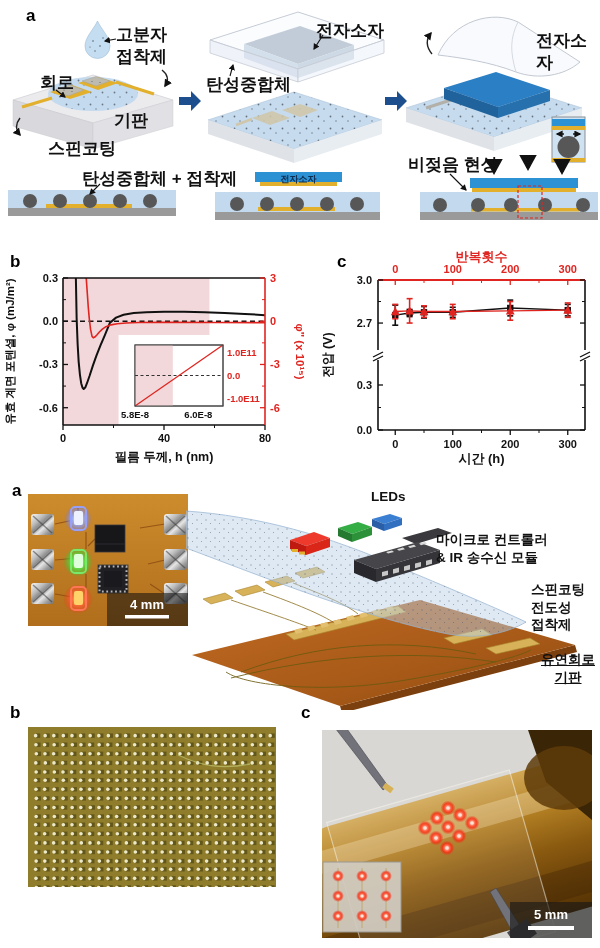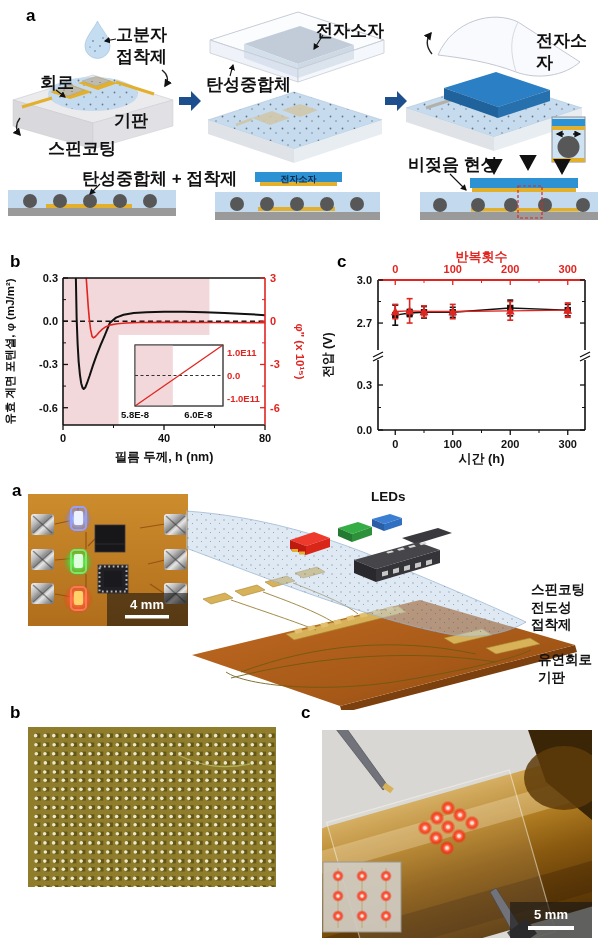--- a/index.html
+++ b/index.html
@@ -566,24 +566,26 @@
       <g fill="#d8d8d8">
         <polygon points="200,70 206,68.4 208,70 202,71.6"></polygon>
           <polygon points="211,67.2 217,65.6 219,67.2 213,68.8"></polygon>
           <polygon points="222,64.4 228,62.8 230,64.4 224,66"></polygon>
           <polygon points="233,61.6 239,60 241,61.6 235,63.2"></polygon>
       </g>
     </g>
   </svg>
 
   <div class="abs lbl2" style="left:371px;top:488px;">LEDs</div>
+  <div class="abs lbl2" style="left:436px;top:531px;">마이크로 컨트롤러
+&amp; IR 송수신 모듈</div>
   <div class="abs lbl2" style="left:531px;top:581px;">스핀코팅
 전도성
 접착제</div>
-  <div class="abs lbl2" style="left:538px;top:651px;width:60px;text-align:left;">유연회로
+  <div class="abs lbl2" style="left:538px;top:651px;width:60px;text-align:center;text-decoration:underline;">유연회로
 기판</div>
 
   <div class="abs panel-letter" style="left:10px;top:703px;">b</div>
   <div class="abs" style="left:28px;top:727px;width:248px;height:160px;background:#8f7d2b;overflow:hidden;">
     <svg id="dotGrid" width="248" height="212" viewBox="0 0 248 212">
         <rect x="7.84" y="6.44" width="4.4" height="4.4" fill="#5a5016" opacity="0.85"></rect>
         <circle cx="7.64" cy="8.64" r="1.8" fill="#ece8ca"></circle>
         <rect x="17.38" y="6.44" width="4.4" height="4.4" fill="#5a5016" opacity="0.85"></rect>
         <circle cx="17.18" cy="8.64" r="1.8" fill="#ece8ca"></circle>
         <rect x="26.02" y="6.44" width="4.4" height="4.4" fill="#5a5016" opacity="0.85"></rect>

